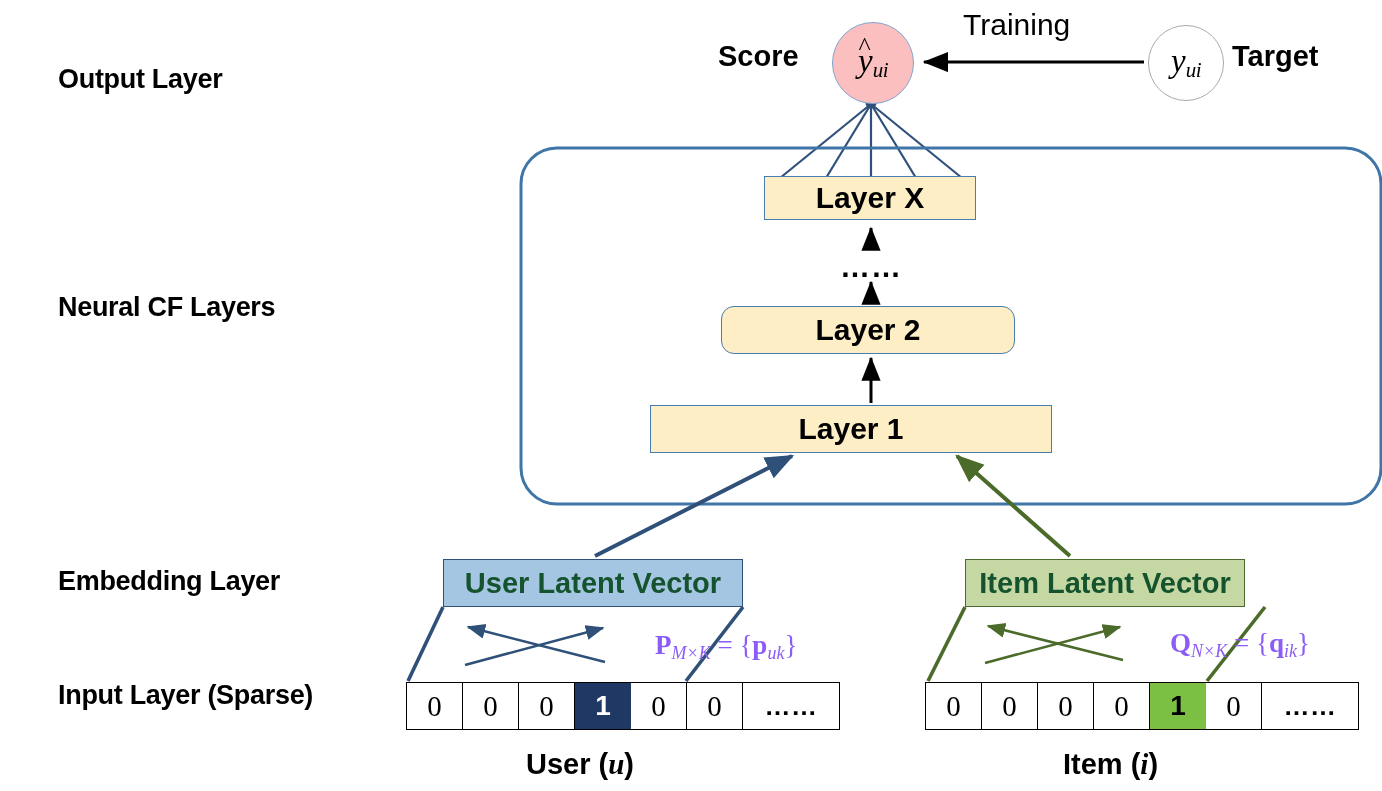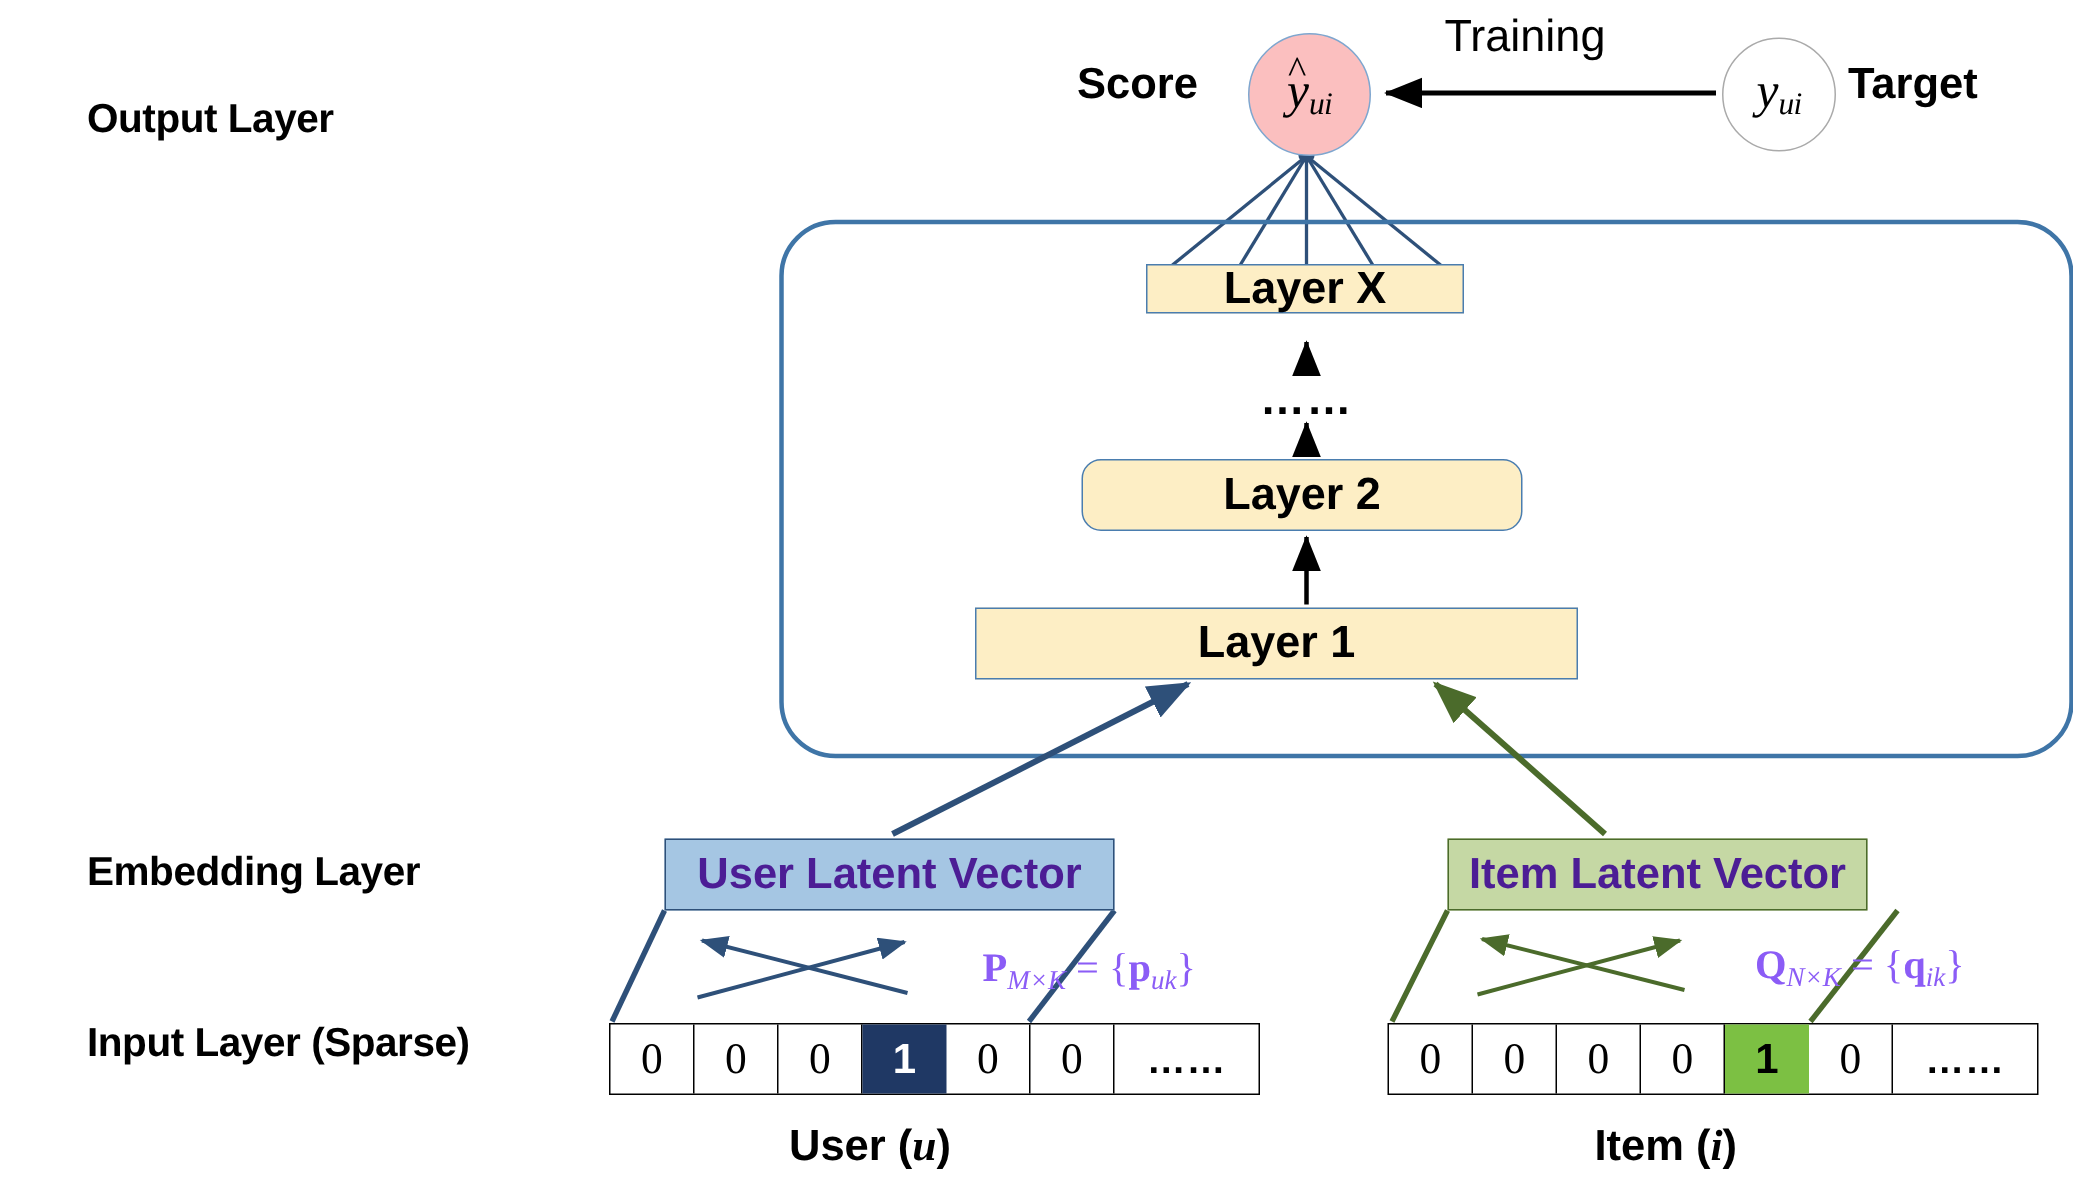--- a/index.html
+++ b/index.html
@@ -112,21 +112,21 @@
     background: #fdeec5;
     border: 1.2px solid #4a7daf;
     display: flex;
     align-items: center;
     justify-content: center;
     font-weight: bold;
     font-size: 30px;
     color: #000;
     box-sizing: border-box;
   }
-  #layer-x { left: 764px; top: 176px; width: 212px; height: 33px; }
+  #layer-x { left: 764px; top: 176px; width: 212px; height: 44px; }
   #layer-2 { left: 721px; top: 306px; width: 294px; height: 48px; border-radius: 13px; }
   #layer-1 { left: 650px; top: 405px; width: 402px; height: 48px; }
   #dots-vertical {
     position: absolute;
     left: 840px; top: 250px;
     width: 60px;
     font-size: 30px;
     font-weight: bold;
     color: #000;
     letter-spacing: 1px;
@@ -134,21 +134,21 @@
   }
 
   
   .embed-box {
     position: absolute;
     display: flex;
     align-items: center;
     justify-content: center;
     font-weight: bold;
     font-size: 29px;
-    color: #4c1d95;
+    color: #14532d;
     box-sizing: border-box;
   }
   #user-embed {
     left: 443px; top: 559px;
     width: 300px; height: 48px;
     background: #a5c6e3;
     border: 1.5px solid #2e5079;
   }
   #item-embed {
     left: 965px; top: 559px;
@@ -301,20 +301,21 @@
       <line x1="1265" y1="607" x2="1207" y2="681"></line>
     </g>
 
     <g stroke="#4b6b2b" stroke-width="2.6" fill="none">
       <line x1="1123" y1="660" x2="988" y2="626" marker-end="url(#arrow-green)"></line>
       <line x1="985" y1="663" x2="1120" y2="627" marker-end="url(#arrow-green)"></line>
     </g>
   </svg>
 
   <div class="side-label" id="label-output">Output Layer</div>
+  <div class="side-label" id="label-neuralcf">Neural CF Layers</div>
   <div class="side-label" id="label-embed">Embedding Layer</div>
   <div class="side-label" id="label-input">Input Layer (Sparse)</div>
 
   <div id="score-text">Score</div>
   <div id="training-text">Training</div>
   <div id="target-text">Target</div>
 
   <div class="node-ellipse" id="score-node">
     <span class="mathvar"><span class="hat-wrap"><span class="hat">^</span><span>y</span></span><span class="sub">ui</span></span>
   </div>

